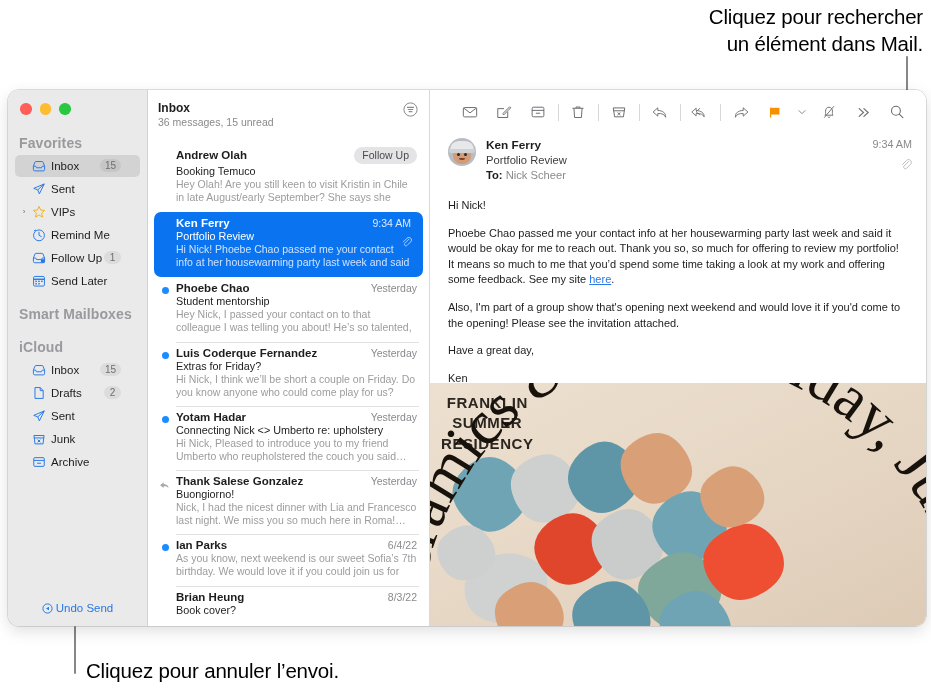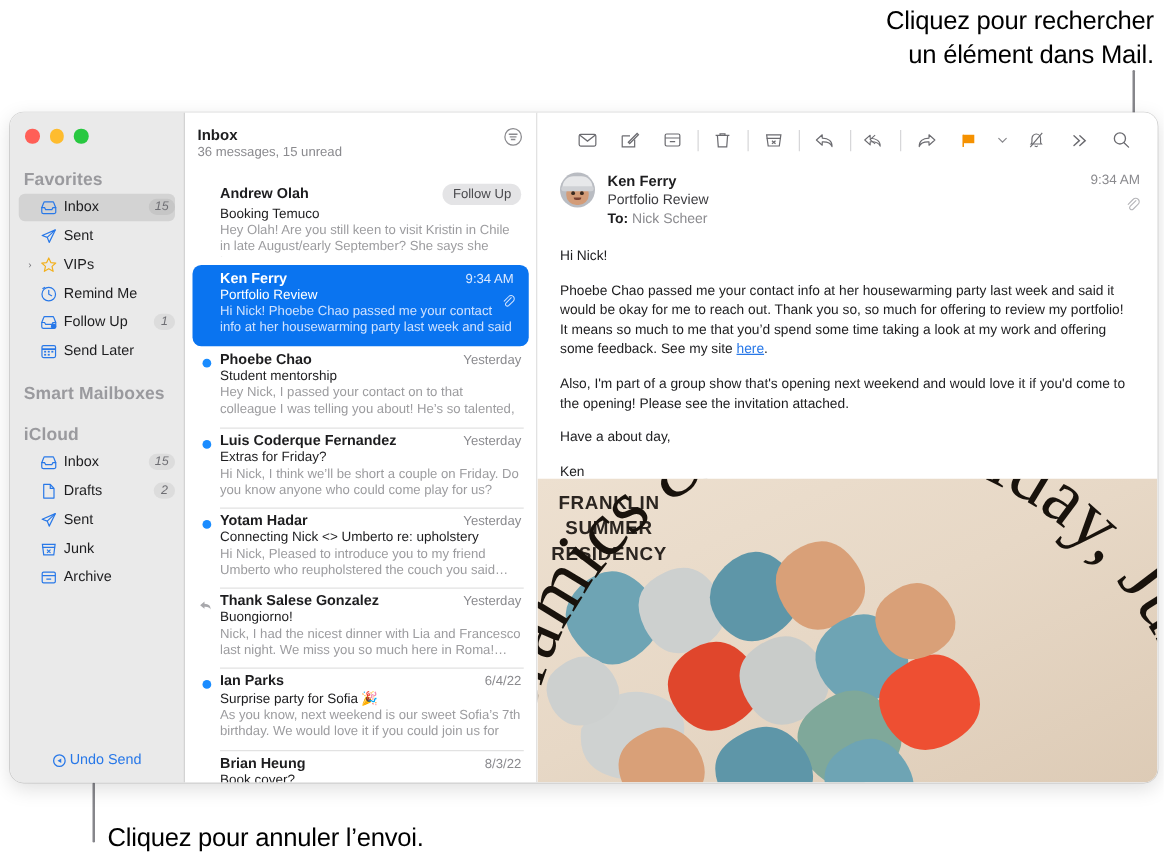--- a/index.html
+++ b/index.html
@@ -75,22 +75,22 @@
     text-align: center; line-height: 1;
   }
   .sb-ic {
     width: 19px; flex: 0 0 19px; display: flex;
     align-items: center; justify-content: center; color: #2878e8;
   }
   .sb-label { flex: 1 1 auto; padding-left: 3px; white-space: nowrap;
               overflow: hidden; text-overflow: ellipsis; }
   .sb-count {
     font-size: 10px; color: #6e6e73; background: #dcdcdc;
-    border-radius: 7px; padding: 1px 5px 1.5px; margin-right: 0;
-    min-width: 17px; text-align: center; font-style: italic;
+    border-radius: 7px; padding: 1px 5px 1.5px; margin-right: 19px;
+    min-width: 17px; text-align: center;
   }
   .sb-item.selected .sb-count { background: #c6c6c6; }
   #undo-send {
     position: absolute; left: 0; right: 0; bottom: 12px;
     display: flex; align-items: center; justify-content: center;
     gap: 3px; color: #2878e8; font-size: 11.5px;
   }
 
   
   #msglist {
@@ -429,21 +429,20 @@
             </div>
             <div class="row-subj">Buongiorno!</div>
             <div class="row-prev">Nick, I had the nicest dinner with Lia and Francesco last night. We miss you so much here in Roma!…</div>
           </div>
           <div class="row">
             <span class="unread-dot"></span>
             <div class="row-top">
               <span class="row-from">Ian Parks</span>
               <span class="row-date">6/4/22</span>
             </div>
-            <div class="row-subj">Surprise party for Sofia 🎉</div>
             <div class="row-prev">As you know, next weekend is our sweet Sofia’s 7th birthday. We would love it if you could join us for a…</div>
           </div>
           <div class="row">
             <div class="row-top">
               <span class="row-from">Brian Heung</span>
               <span class="row-date">8/3/22</span>
             </div>
             <div class="row-subj">Book cover?</div>
           </div>
         </div>
@@ -564,21 +563,21 @@
           </div>
         </div>
       </div>
 
       <div id="body">
         <p>Hi Nick!</p>
         <p>
           <span>Phoebe Chao passed me your contact info at her housewarming party last week and said it would be okay for me to reach out. Thank you so, so much for offering to review my portfolio! It means so much to me that you’d spend some time taking a look at my work and offering some feedback. See my site </span><a href="#">here</a><span>.</span>
         </p>
         <p>Also, I'm part of a group show that's opening next weekend and would love it if you'd come to the opening! Please see the invitation attached.</p>
-        <p>Have a about day,</p>
+        <p>Have a great day,</p>
         <p>Ken</p>
       </div>
 
       <div id="poster">
         <div id="poster-corner">FRANKLIN
 SUMMER
 RESIDENCY</div>
 
         <svg width="496" height="243" viewBox="0 0 496 243">
           <defs>

